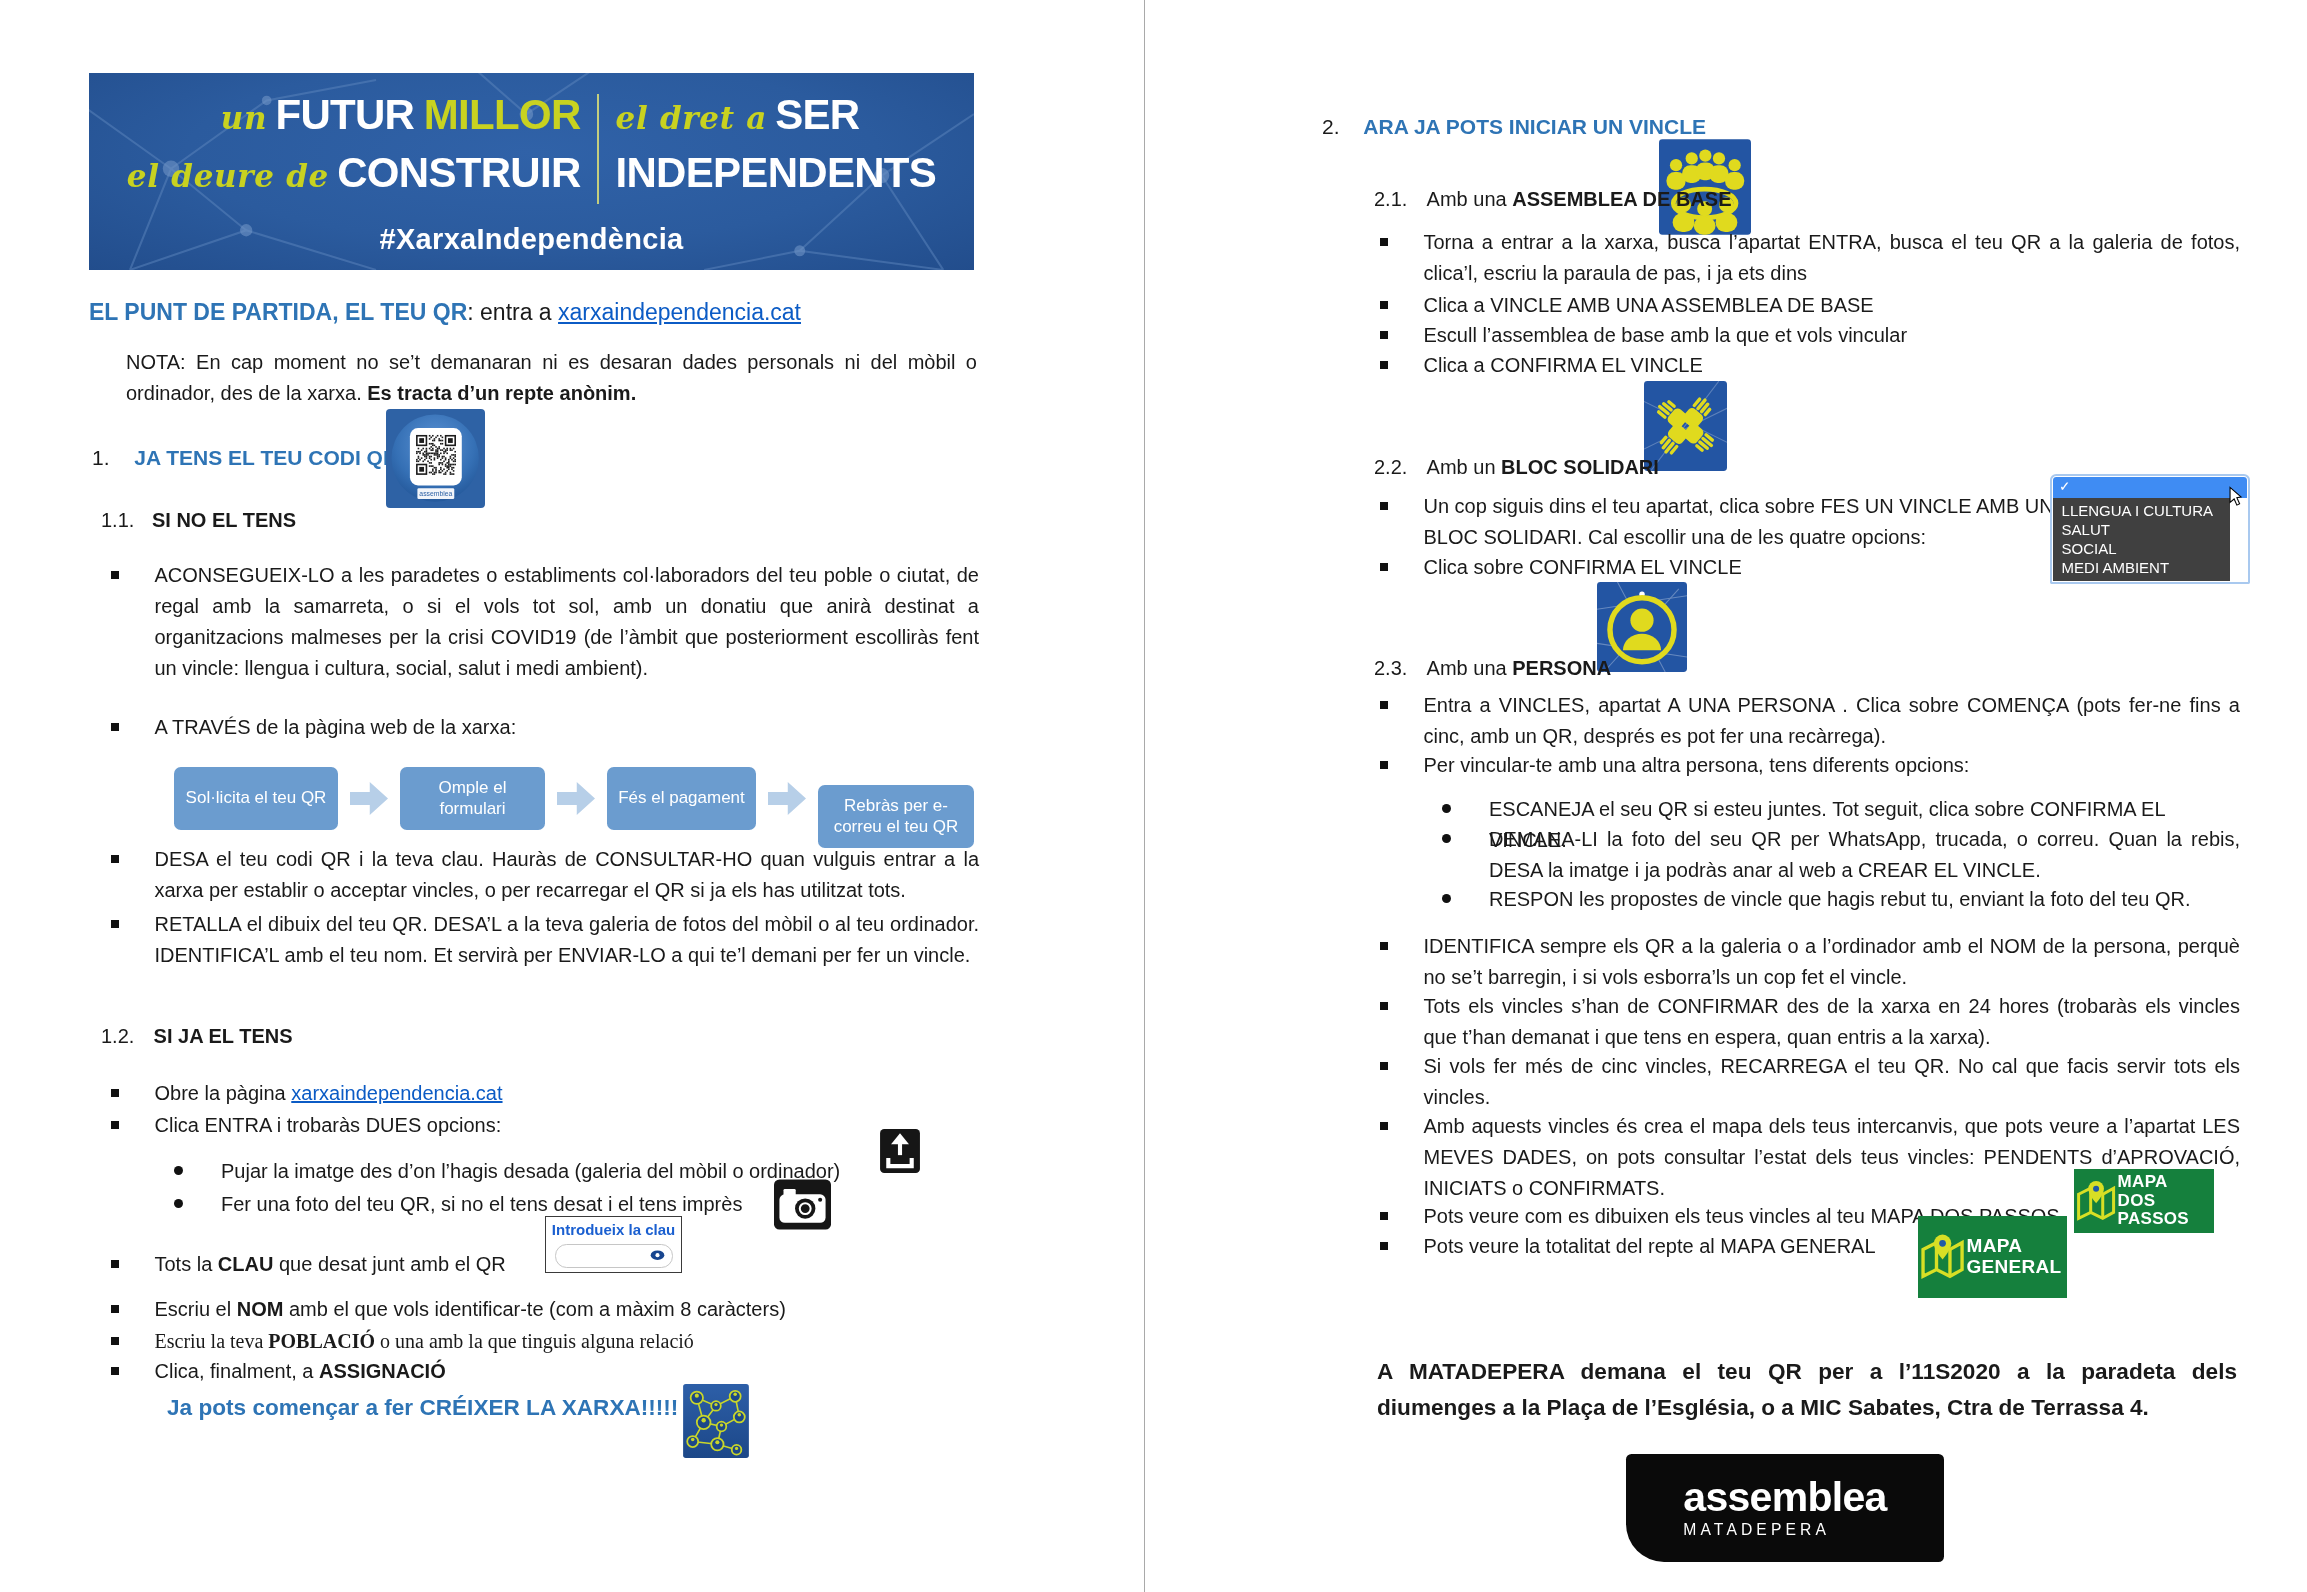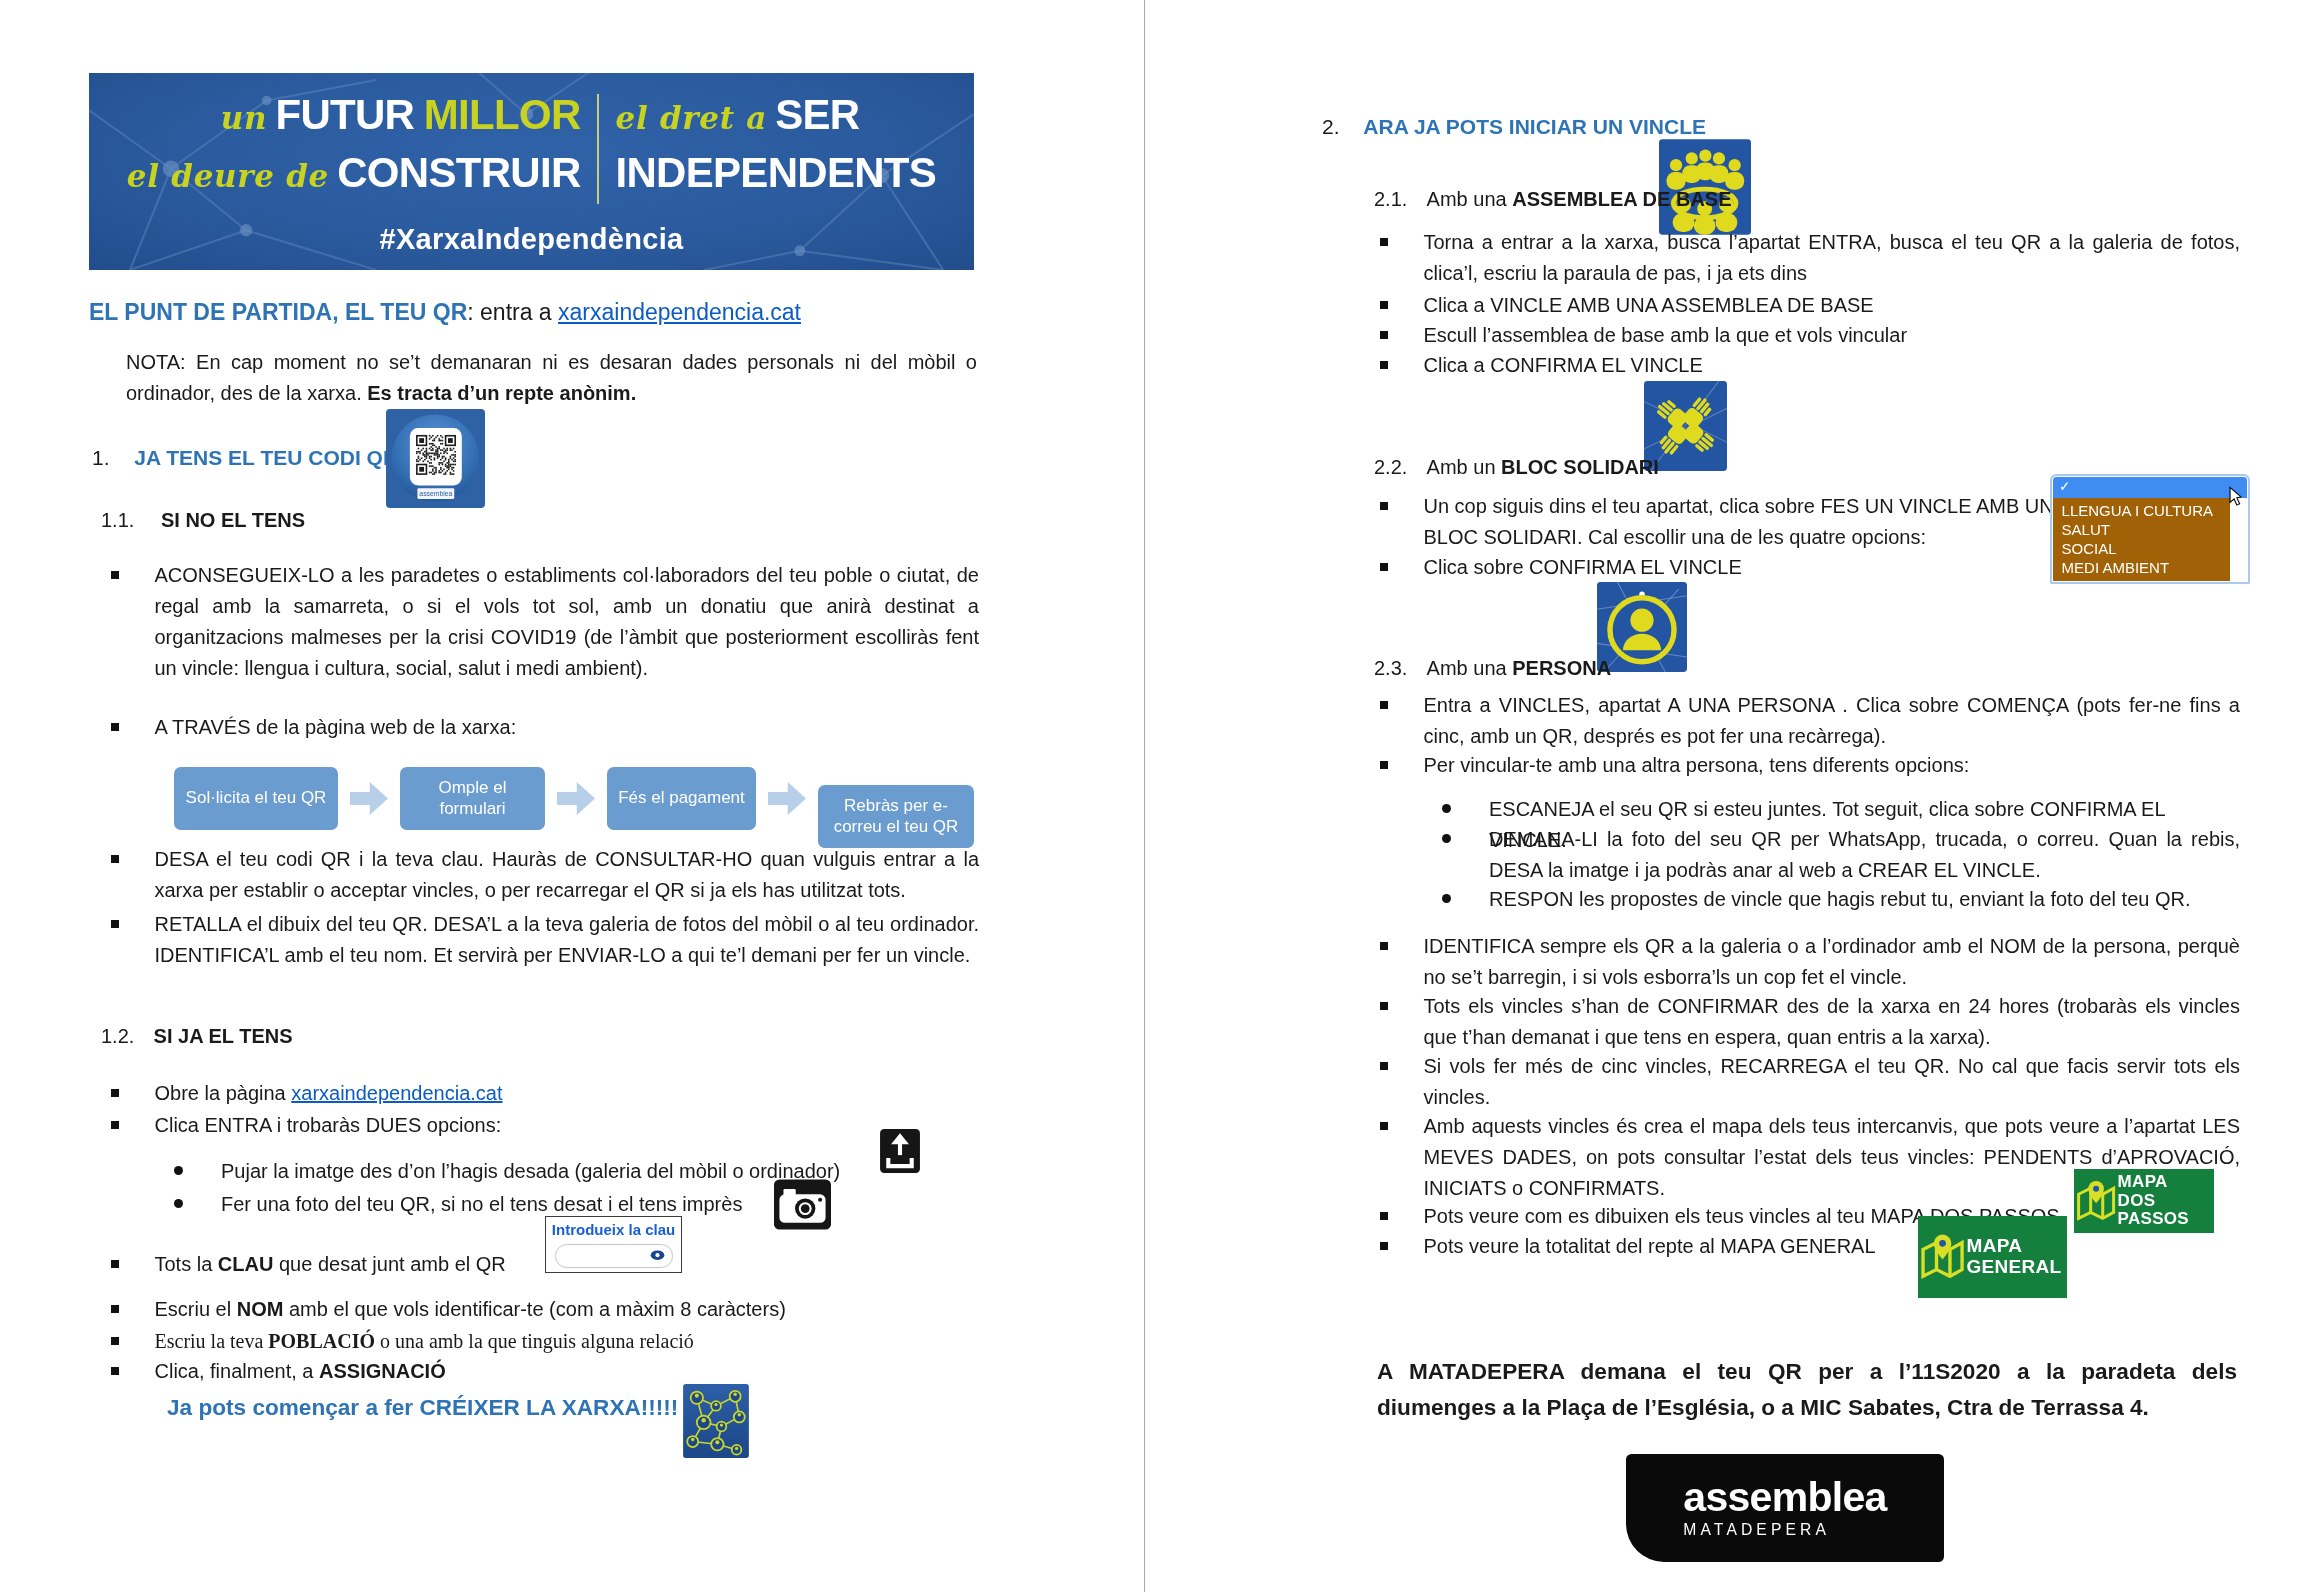--- a/index.html
+++ b/index.html
@@ -55,21 +55,21 @@
   .clau-label{color:#1a5fd0;font-size:15px;font-weight:bold;}
   .clau-input{position:relative;width:116px;height:22px;border:1.4px solid #c6c6c6;border-radius:11.6px;
               margin-top:5.5px;background:#fff;}
   .clau-input svg{position:absolute;right:6.2px;top:5.5px;}
   
   .dropdown{width:200px;background:#ffffff;border:2.1px solid #a9c9ef;border-radius:6.2px 6.2px 1.4px 1.4px;
             box-sizing:border-box;padding:1.4px;}
   .dd-selected{position:relative;height:20.5px;background:#3f8cf3;border-radius:3.4px 3.4px 0 0;
                color:#fff;font-size:13.7px;line-height:20.5px;padding-left:5.5px;}
   .dd-cursor{position:absolute;right:2.7px;top:8.2px;}
-  .dd-list{background:#a16207;margin-right:16.4px;padding:2.7px 0 4.1px 0;}
+  .dd-list{background:#404040;margin-right:16.4px;padding:2.7px 0 4.1px 0;}
   .dd-item{color:#ffffff;font-size:15px;line-height:19px;padding-left:8.2px;white-space:nowrap;}
   
   .map-badge{background:#15803d;display:flex;align-items:center;box-sizing:border-box;padding:2.7px 5.5px 2.7px 1.4px;}
   .map-badge .mtxt{color:#fff;font-weight:bold;line-height:1.08;letter-spacing:0.3px;}
   
   .mata{font-size:22.6px;font-weight:bold;line-height:36px;text-align:justify;}
   .alogo{background:#0a0a0a;border-radius:5.5px 5.5px 5.5px 38px;display:flex;align-items:center;justify-content:center;}
   .alogo-inner{text-align:left;}
   .alogo-l1{color:#fff;font-size:41px;font-weight:bold;letter-spacing:-0.7px;line-height:41px;}
   .alogo-l2{color:#fff;font-size:15.7px;letter-spacing:4.1px;margin-top:2.7px;}
@@ -337,21 +337,21 @@
             <rect x="23" y="24" width="1" height="1"></rect>
           </g>
       </g>
       <rect x="46" y="116" width="54" height="16" rx="2" fill="#f2f5fa"></rect>
       <text x="73" y="128" font-size="10" fill="#2e62a5" text-anchor="middle" font-family="Liberation Sans,sans-serif" id="qr-caption-svg">assemblea</text>
     </svg>
   </div>
 
   <div class="abs subsec" style="left:101px;top:509px;">
     <span>1.1.</span>
-    <b style="margin-left:21px;">SI NO EL TENS</b>
+    <b style="margin-left:12px;">SI NO EL TENS</b>
   </div>
 
   <div class="abs bullet body-txt" style="left:111px;top:560px;width:868px;">
     <span class="bsq"></span>
     <div class="btxt just">ACONSEGUEIX-LO a les paradetes o establiments col·laboradors del teu poble o ciutat, de regal amb la samarreta, o si el vols tot sol, amb un donatiu que anirà destinat a organitzacions malmeses per la crisi COVID19 (de l’àmbit que posteriorment escolliràs fent un vincle: llengua i cultura, social, salut i medi ambient).</div>
   </div>
 
   <div class="abs bullet body-txt" style="left:111px;top:712px;width:868px;">
     <span class="bsq"></span>
     <div class="btxt">A TRAVÉS de la pàgina web de la xarxa:</div>

